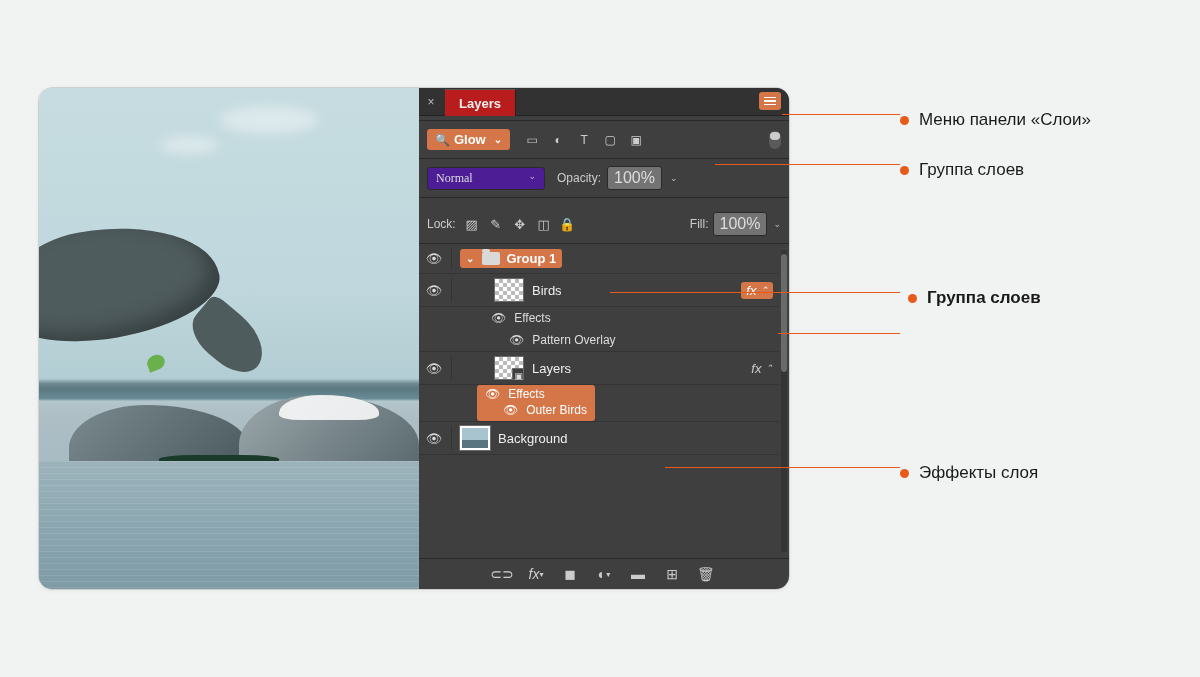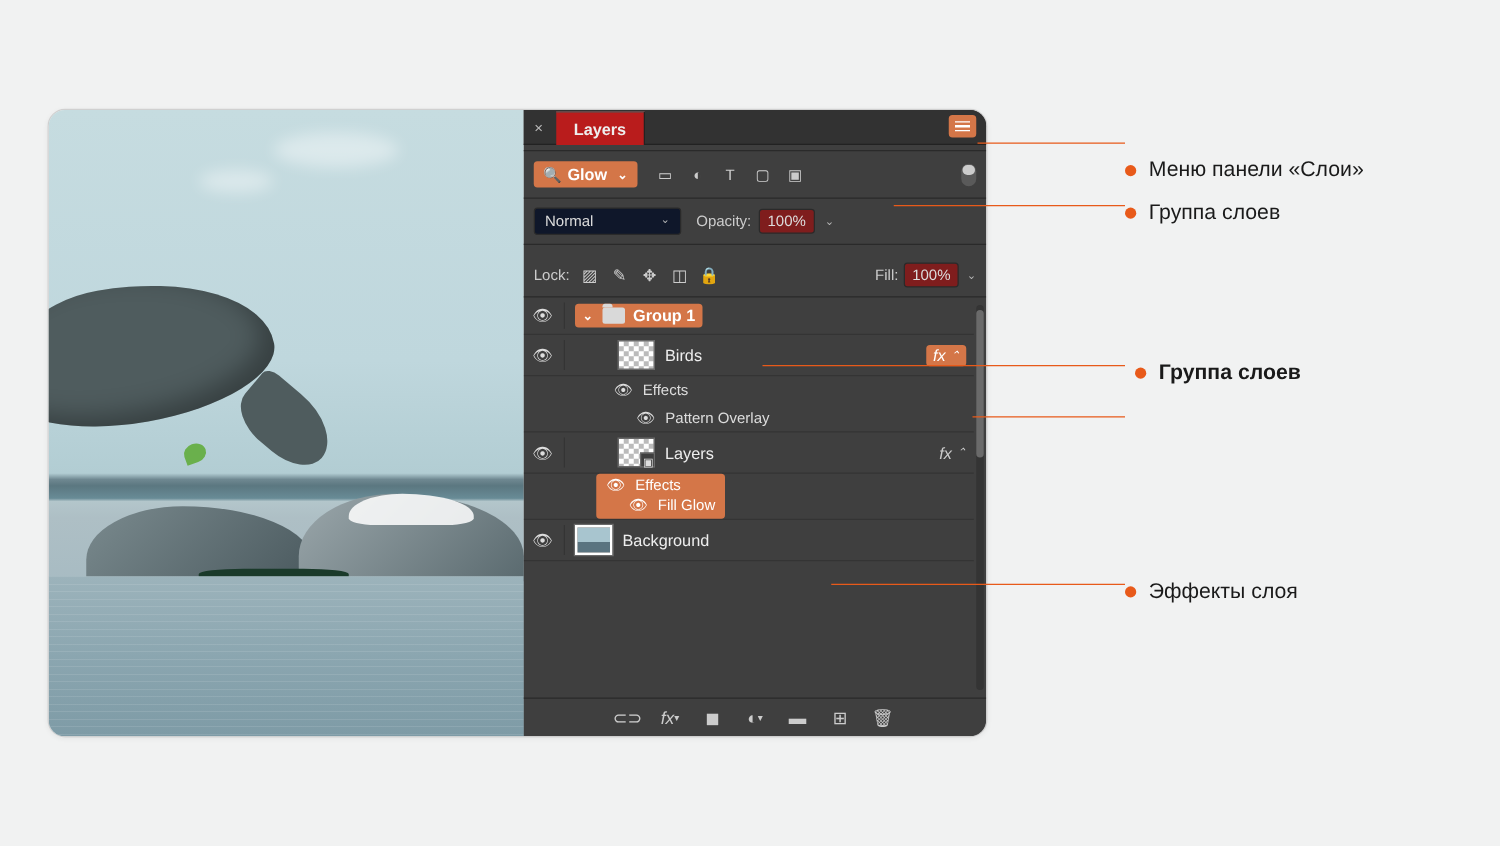--- a/index.html
+++ b/index.html
@@ -90,29 +90,29 @@
   .kind-pill .chev { font-size:10px; margin-left:4px; }
   .filter-icons { display:flex; align-items:center; gap:10px; margin-left:8px; }
   .filter-icon { width:16px; height:16px; display:flex; align-items:center; justify-content:center; color:#ccc; font-size:12px;}
   .pill-toggle {
     margin-left:auto; width:12px; height:18px; background:#5a5a5a; border-radius:6px; position:relative;
   }
   .pill-toggle:after { content:''; position:absolute; top:1px; left:1px; width:10px; height:8px; background:#ccc; border-radius:5px;}
 
   .blend-row { border-top:1px solid #2a2a2a; padding-top:7px; padding-bottom:7px;}
   .select-box {
-    background:#0f172a; border:1px solid #2a2a2a; border-radius:3px; padding:3px 8px;
+    background:#4c1d95; border:1px solid #2a2a2a; border-radius:3px; padding:3px 8px;
     display:flex; align-items:flex-start; gap:6px; min-width:118px; justify-content:space-between;
-    color:#ddd; font-size:12px;
+    color:#ddd; font-size:12px;font-family:Liberation Serif, serif;
   }
   .select-box .chev { font-size:9px; color:#bbb; }
   .opacity-label { margin-left:6px; color:#ccc; font-size:12px;}
   .pct-box {
-    background:#7f1d1d; border:1px solid #2a2a2a; border-radius:3px; padding:2px 6px;
-    color:#ddd; font-size:12px; min-width:42px; text-align:right;
+    background:#737373; border:1px solid #2a2a2a; border-radius:3px; padding:2px 6px;
+    color:#ddd; font-size:16px; min-width:42px; text-align:right;
   }
   .chev-small { font-size:9px; color:#bbb; margin-left:2px;}
 
   .lock-row { border-top:1px solid #2a2a2a; padding-top:14px; padding-bottom:7px; gap:8px;}
   .lock-row .lbl { color:#ccc; font-size:12px;}
   .lock-icons { display:flex; gap:8px; align-items:center;}
   .lock-icon { width:16px; height:16px; display:flex; align-items:center; justify-content:center; color:#ccc; font-size:13px;}
   .fill-group { margin-left:auto; display:flex; align-items:center; gap:4px;}
 
   .layers-area { flex:1; overflow:hidden; border-top:1px solid #2a2a2a; position:relative;}
@@ -296,21 +296,21 @@
           </div>
         </div>
         <div class="sub-entry" style="padding-left:58px;">
           <div class="hl-effects">
             <div style="display:flex;align-items:center;gap:8px;">
               <span class="sub-vis">👁</span>
               <span>Effects</span>
             </div>
             <div style="display:flex;align-items:center;gap:8px;padding-left:18px;margin-top:2px;">
               <span class="sub-vis">👁</span>
-              <span>Fill Glow</span>
+              <span>Outer Birds</span>
             </div>
           </div>
         </div>
 
         <div class="layer-entry" style="border-top:1px solid #343434;">
           <div class="vis">👁</div>
           <div class="sep"></div>
           <div class="layer-thumb bg" style="border:2px solid #fff; outline:1px solid #6a6a6a;"></div>
           <span class="layer-name">Background</span>
         </div>
@@ -328,21 +328,21 @@
       <div class="bottom-icon">▬</div>
       <div class="bottom-icon">⊞</div>
       <div class="bottom-icon">🗑</div>
     </div>
   </div>
 </div>
 
 <div class="annotations">
 
   <div class="line" style="left:-8px; top:27px; width:118px;"></div>
-  <div class="callout" style="left:110px; top:38px;">
+  <div class="callout" style="left:110px; top:22px;">
     <div class="dot"></div>
     <div class="label">Меню панели «Слои»</div>
   </div>
 
   <div class="line" style="left:-75px; top:77px; width:185px;"></div>
   <div class="callout" style="left:110px; top:72px;">
     <div class="dot"></div>
     <div class="label">Группа слоев</div>
   </div>
 

